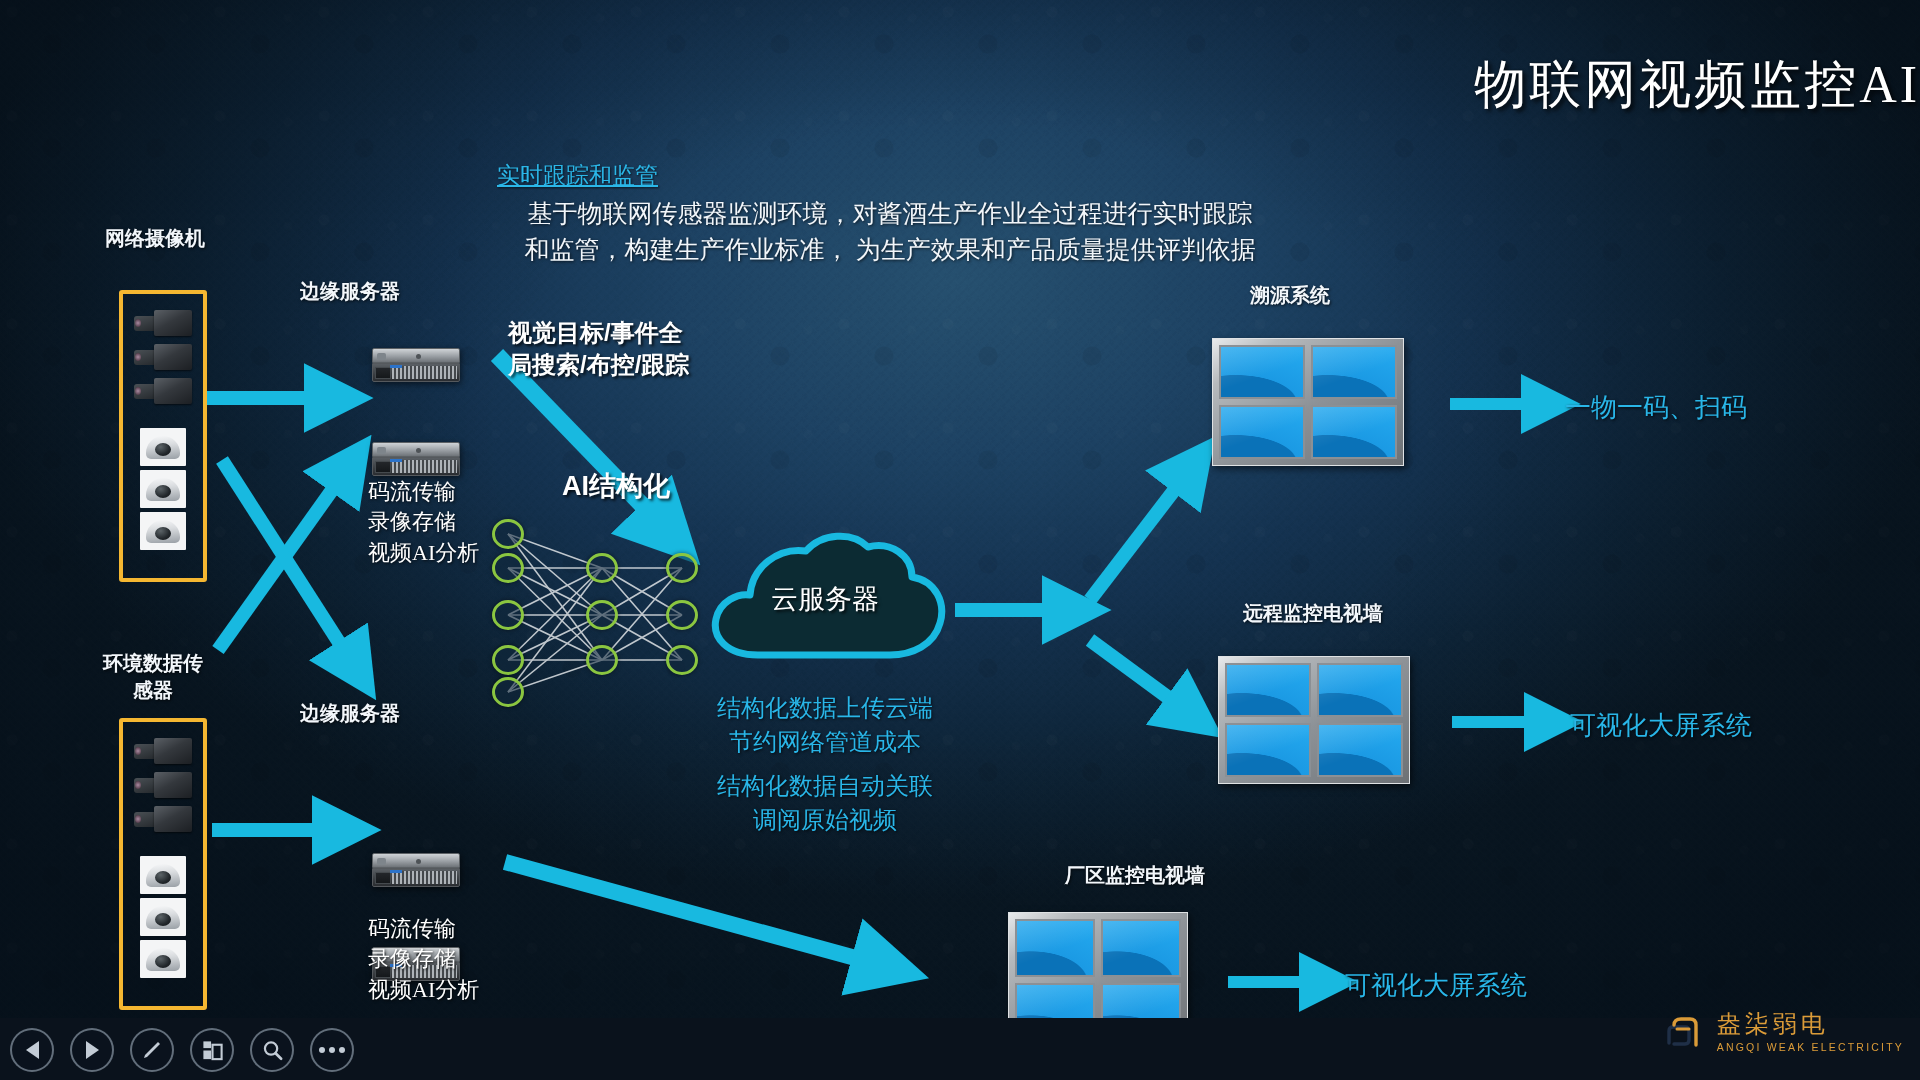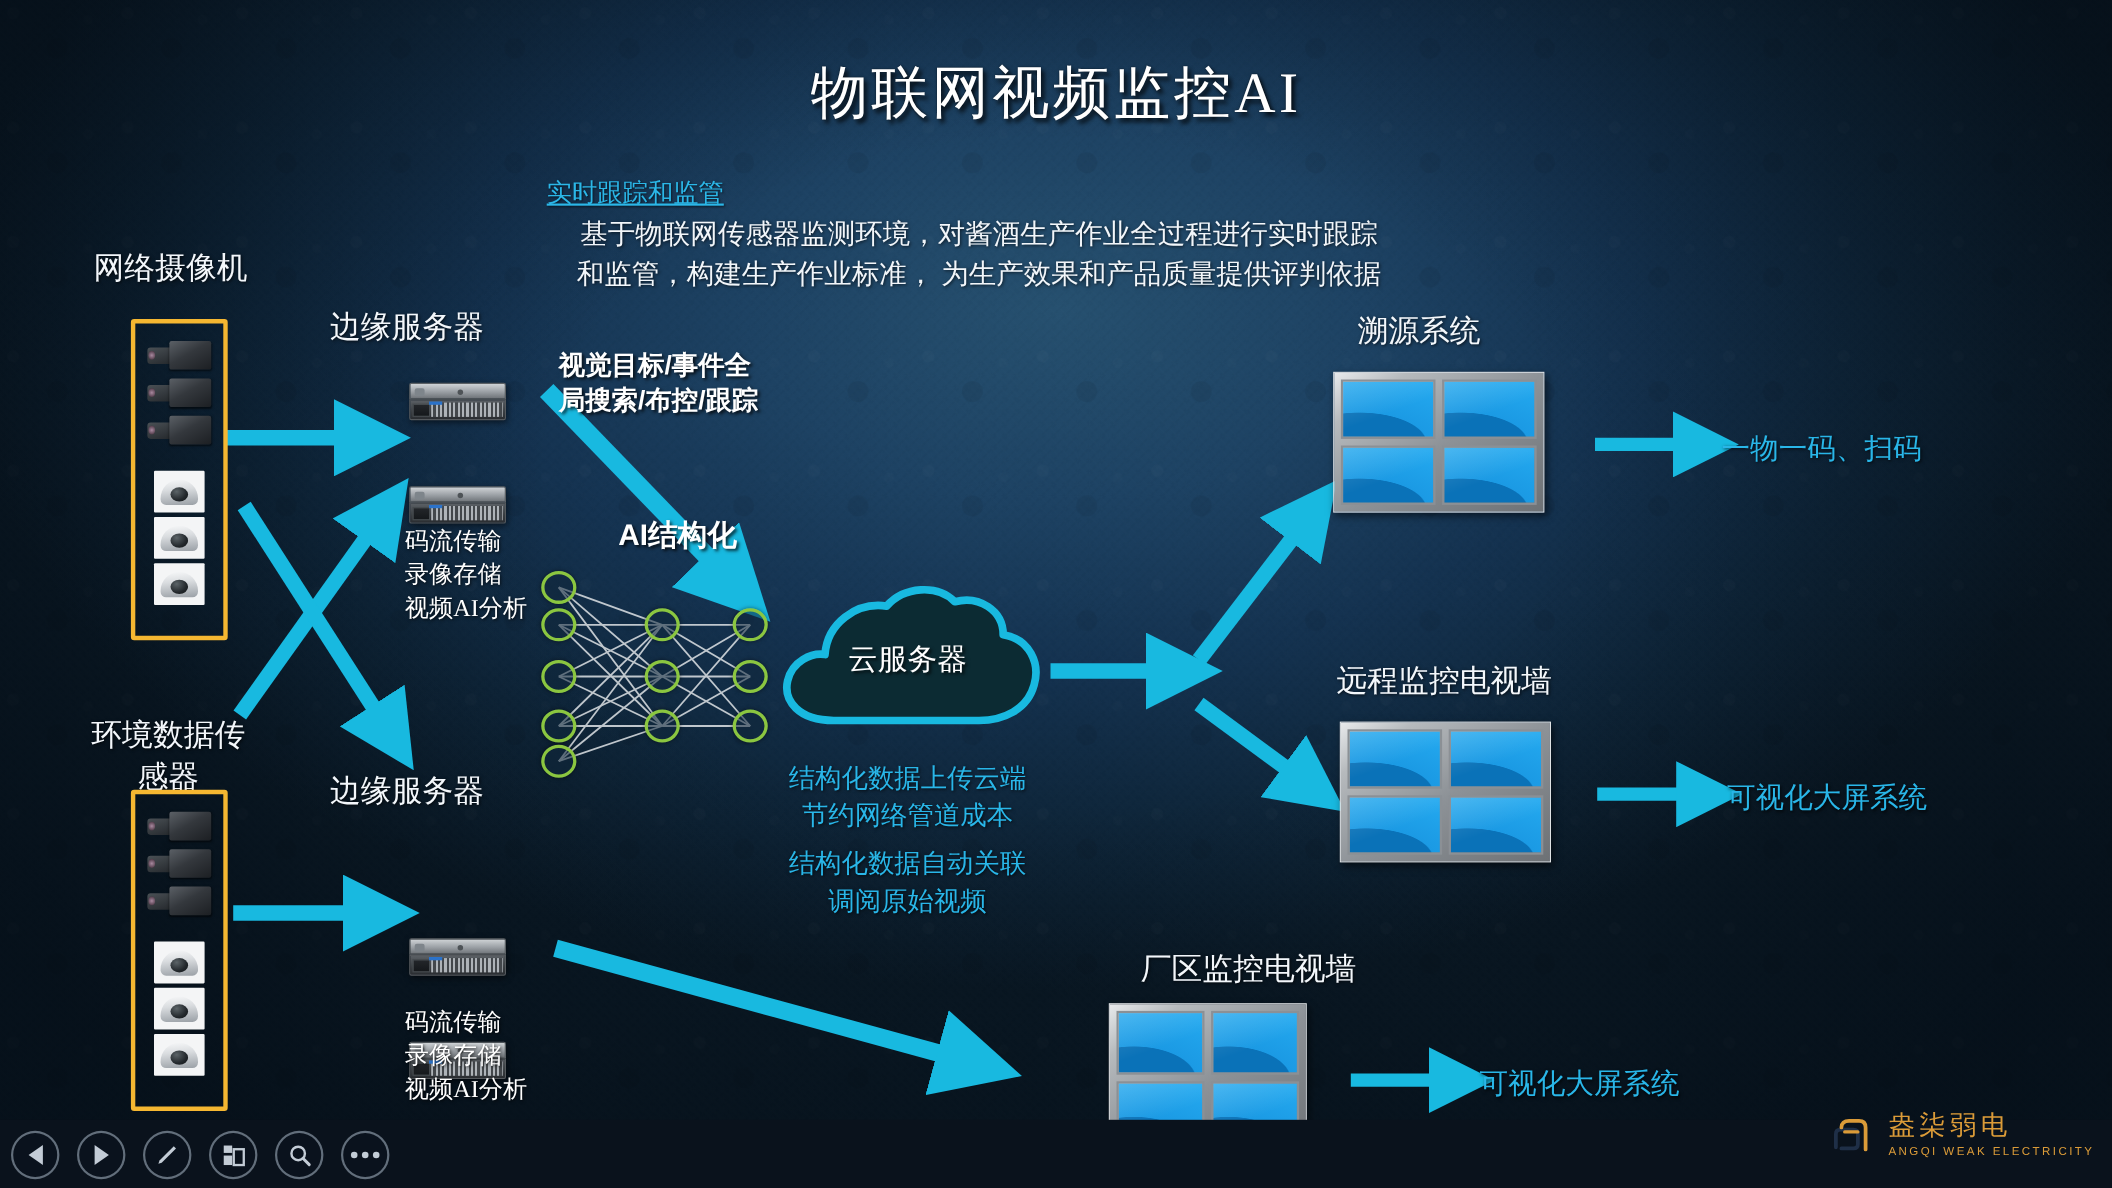--- a/index.html
+++ b/index.html
@@ -45,23 +45,24 @@
     font-size: 23px; color: #2bb7e8; white-space: nowrap;
     text-shadow: 1px 1px 2px rgba(0,0,0,.6);
     font-family: "Liberation Sans", sans-serif;
   }
   .body-text {
     font-size: 25px; color: #f2f6fa; line-height: 1.45;
     text-shadow: 1px 1px 3px rgba(0,0,0,.7);
     text-align: center; white-space: nowrap;
   }
   .lbl {
-    font-size: 28px; color: #f3f7fb; white-space: nowrap;
+    font-size: 20px; color: #f3f7fb; white-space: nowrap;
     text-shadow: 1px 1px 3px rgba(0,0,0,.75);
     text-align:center;
+    font-weight:bold;
   }
   .lbl-2 { line-height: 1.35; }
   .note {
     font-size: 22px; color: #ffffff; line-height: 1.38; white-space: nowrap;
     text-shadow: 1px 1px 3px rgba(0,0,0,.8);
   }
   .note-b {
     font-size: 24px; color: #ffffff; font-weight: bold; line-height:1.35;
     font-family: "Liberation Sans", sans-serif;
     text-shadow: 2px 2px 3px rgba(0,0,0,.8);
@@ -203,21 +204,21 @@
                    font-family:"Liberation Sans", sans-serif; }
   #bottombar { position:absolute; left:0; right:0; bottom:0; height:62px; background:#0a121c; }
 </style>
 </head>
 <body>
 
 <div id="slide">
   <div id="texture"></div>
   <div id="vignette"></div>
 
-  <div class="lyr title" style="left:0; right:0; top:50px; text-align:center;">物联网视频监控AI</div>
+  <div class="lyr title" style="left:0; right:0; top:50px; text-align:right;">物联网视频监控AI</div>
 
   <div class="lyr sub-head" style="left:497px; top:160px;text-decoration:underline;">实时跟踪和监管</div>
 
   <div class="lyr body-text" style="left:420px; top:196px; width:940px;">
     <div>基于物联网传感器监测环境，对酱酒生产作业全过程进行实时跟踪</div>
     <div>和监管，构建生产作业标准， 为生产效果和产品质量提供评判依据</div>
   </div>
 
   <svg class="lyr" style="left:0; top:0;" width="1920" height="1080">
     <defs>

